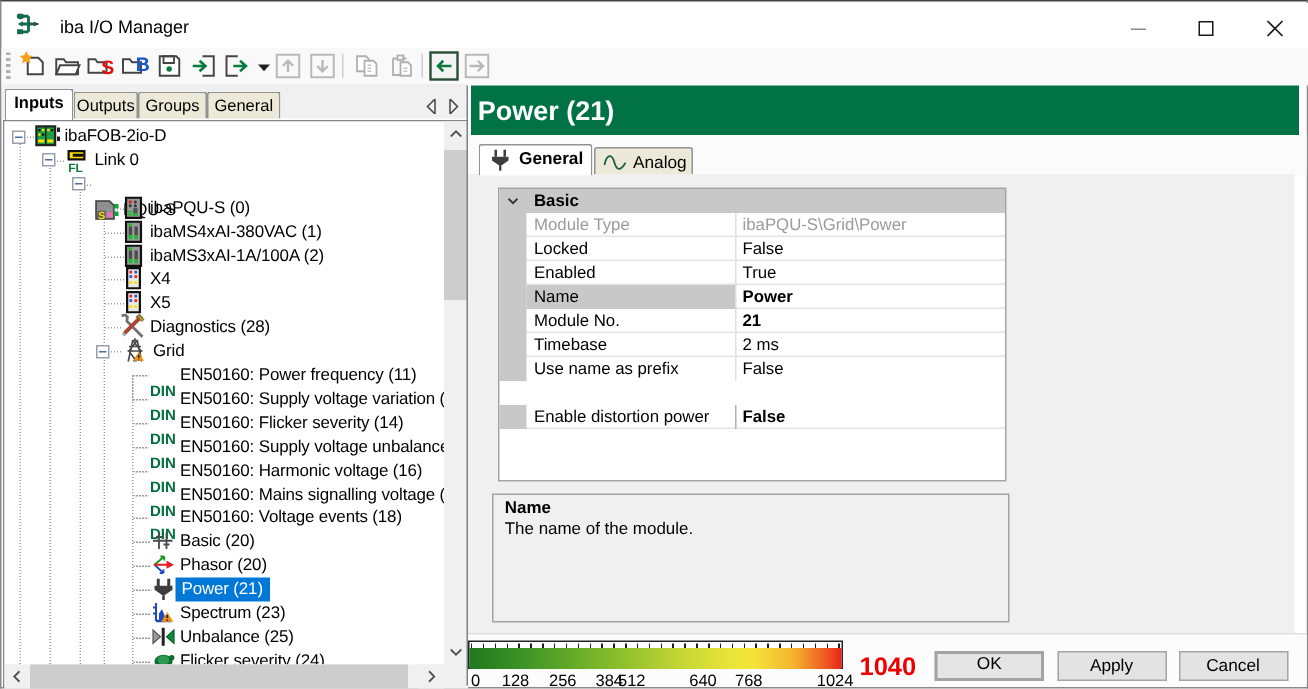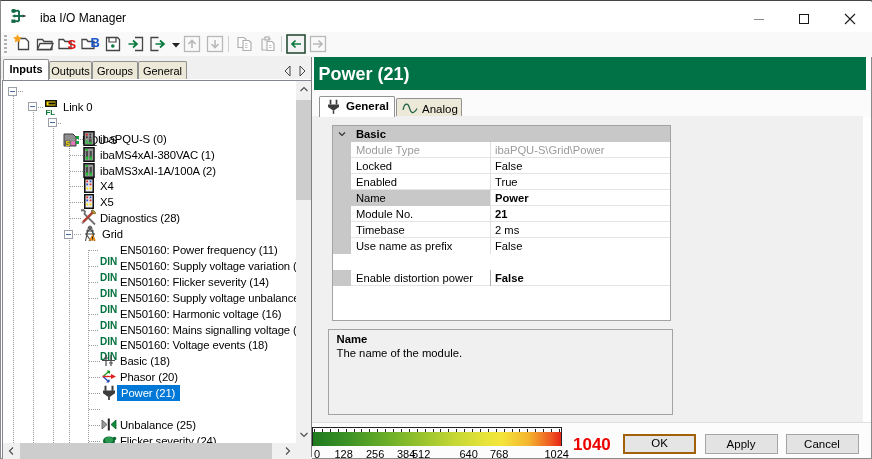--- a/index.html
+++ b/index.html
@@ -74,21 +74,21 @@
   #botbar { position:absolute; left:0; top:365px; width:559px; height:36px; background:#fcfcfc; border-top:1px solid #dfdfdf; }
   #gradbox { position:absolute; left:0px; top:4px; width:250px; height:19px; border:1px solid #222; background:#fff; }
   #grad { position:absolute; left:0px; top:4px; width:248px; height:14px;
           background:linear-gradient(to right,#1f7a1f,#3f9426 15%,#6cae28 30%,#9cc52e 45%,#c8d835 58%,#e8e43a 70%,#f4e53a 76%,#f4b42e 87%,#ee5722 96%,#e82517); }
   #ticks { position:absolute; left:1px; top:1px; width:246px; height:3px;
            background:repeating-linear-gradient(to right,#222 0 1px,transparent 1px 7.9px); }
   .num { position:absolute; top:25px; font-size:11px; color:#000; }
   #warnnum { position:absolute; left:261px; top:12px; font-size:17px; font-weight:bold; color:#ee0000; }
   .btn { position:absolute; top:11px; width:73px; height:20px; background:#e3e3e3; border:1px solid #a5a5a5;
          font-size:11.5px; text-align:center; padding-top:2.5px; }
-  .btn.default { background:#e5e5e5; border:2px solid #a16207; padding-top:1px; }
+  .btn.default { background:#e5e5e5; border:2px solid #a3a3a3; padding-top:1px; }
 </style>
 </head>
 <body>
 <div id="win">
   <div id="titlebar">
     <svg class="abs" style="left:9px;top:7px" width="15" height="14" viewBox="0 0 15 14">
       <g stroke="#156b49" stroke-width="1.9" fill="none">
         <path d="M8 1.8 L8 12.2"></path>
         <path d="M8 1.8 L3.5 1.8"></path>
         <path d="M8 7 L3 7"></path>
@@ -197,20 +197,38 @@
   </div>
   <div id="treebox">
     <div id="treeview">
 
       <div class="vline" style="left:10px;top:11px;height:352px"></div>
       <div class="vline" style="left:30px;top:27px;height:336px"></div>
       <div class="vline" style="left:50px;top:43px;height:320px"></div>
       <div class="vline" style="left:66px;top:59px;height:304px"></div>
       <div class="vline" style="left:85px;top:169px;height:194px"></div>
 
+<div class="trow" style="top:2px">
+<svg class="icon" style="left:20px;top:0px" width="17" height="15" viewBox="0 0 17 15">
+ <rect x="0.5" y="0.5" width="14" height="14" fill="#222"></rect>
+ <rect x="2" y="2" width="5" height="11" fill="#1d9e40"></rect>
+ <rect x="8" y="2" width="5" height="11" fill="#1d9e40"></rect>
+ <rect x="2.5" y="3" width="1.5" height="1.5" fill="#111"></rect>
+            <rect x="5" y="3" width="1.5" height="1.5" fill="#ffe000"></rect>
+ <rect x="2.5" y="6" width="1.5" height="1.5" fill="#ffe000"></rect>
+            <rect x="5" y="6" width="1.5" height="1.5" fill="#111"></rect>
+ <rect x="8.5" y="3" width="1.5" height="1.5" fill="#ffe000"></rect>
+            <rect x="11" y="3" width="1.5" height="1.5" fill="#111"></rect>
+ <rect x="2.5" y="10" width="4" height="2" fill="#ffe000"></rect>
+            <rect x="8.5" y="10" width="4" height="2" fill="#ffe000"></rect>
+ <rect x="15" y="2" width="2" height="3" fill="#222"></rect>
+            <rect x="15" y="8" width="2" height="3" fill="#222"></rect>
+</svg>
+<div class="tlabel" style="left:40px">ibaFOB-2io-D</div>
+        </div>
 <div class="expbox" style="left:5px;top:5.5px"></div>
 <div class="hline" style="left:15px;top:10px;width:5px"></div>
 <div class="trow" style="top:17.9px">
 <svg class="icon" style="left:41px;top:0px" width="18" height="16" viewBox="0 0 18 16">
  <rect x="1" y="1" width="12" height="7" fill="#111"></rect>
  <rect x="2.5" y="2.5" width="9" height="4" fill="#ffe000"></rect>
  <rect x="4.5" y="3.5" width="7" height="2" fill="#111"></rect>
  <text x="1.5" y="15.5" font-family="Liberation Sans" font-size="8" font-weight="bold" fill="#0d7a35">FL</text>
 </svg>
 <div class="tlabel" style="left:60px">Link 0</div>
@@ -357,21 +375,21 @@
 <div class="tlabel" style="left:117px">EN50160: Voltage events (18)</div>
         </div>
 <div class="hline" style="left:86px;top:264.4px;width:10px"></div>
 <div class="trow" style="top:272.3px">
 <svg class="icon" style="left:98px;top:0px" width="15" height="15" viewBox="0 0 15 15">
  <g stroke="#4a4a4a" stroke-width="1.2" fill="none">
   <path d="M1 7.5 h13 M5 2 v11 M10 2 v11"></path>
   <path d="M3 5 h4 M8 10 h4"></path>
  </g>
 </svg>
-<div class="tlabel" style="left:117px">Basic (18)</div>
+<div class="tlabel" style="left:117px">Basic (20)</div>
         </div>
 <div class="hline" style="left:86px;top:280.3px;width:11px"></div>
 <div class="trow" style="top:288.2px">
 <svg class="icon" style="left:98px;top:0px" width="16" height="15" viewBox="0 0 16 15">
  <path d="M2 7.5 L8.5 2 M8.5 2 l-2.6 0 M8.5 2 l0 2.6" fill="none" stroke="#18941c" stroke-width="1.2"></path>
  <path d="M2 7.5 L8 13 M8 13 l-2.5 0 M8 13 l0-2.5" fill="none" stroke="#2048c0" stroke-width="1.2"></path>
  <path d="M1.5 7.5 h9" stroke="#e02020" stroke-width="1.4"></path>
  <path d="M10 4.9 L15 7.5 L10 10.1 z" fill="#e02020"></path>
 </svg>
 <div class="tlabel" style="left:117px">Phasor (20)</div>
@@ -380,20 +398,30 @@
 <div class="trow" style="top:304.1px">
 <svg class="icon" style="left:99px;top:0px" width="14" height="15" viewBox="0 0 14 15">
  <path d="M3.5 0.8 V5.8 M10.5 0.8 V5.8" stroke="#3d3d3d" stroke-width="2"></path>
  <path d="M1 5.5 H13 V8.2 L7 12.4 L1 8.2 Z" fill="#3d3d3d"></path>
  <path d="M7 12 V15" stroke="#3d3d3d" stroke-width="1.7"></path>
 </svg>
 <div class="abs" style="left:114px;top:-0.5px;width:63px;height:16px;background:#0078d7"></div>
 <div class="tlabel" style="left:118px;color:#fff;z-index:2">Power (21)</div>
         </div>
 <div class="hline" style="left:86px;top:312.1px;width:12px"></div>
+<div class="trow" style="top:320px">
+<svg class="icon" style="left:98px;top:0px" width="16" height="15" viewBox="0 0 16 15">
+ <path d="M3 1 v12 M1 4 h2 M1 8 h2" stroke="#2048c0" stroke-width="1.4" fill="none"></path>
+ <path d="M3 13 h10" stroke="#2048c0" stroke-width="1.6" fill="none"></path>
+ <path d="M5 13 v-5 l2 -3 2 5 v3" fill="#2048c0"></path>
+ <path d="M10.5 7 l4 6.5 h-8 z" fill="#f09018"></path>
+ <path d="M10.5 9 v2 M10.5 12 v0.8" stroke="#222" stroke-width="1.2"></path>
+</svg>
+<div class="tlabel" style="left:117px">Spectrum (23)</div>
+        </div>
 <div class="hline" style="left:86px;top:328px;width:11px"></div>
 <div class="trow" style="top:335.9px">
 <svg class="icon" style="left:98px;top:0px" width="16" height="15" viewBox="0 0 16 15">
  <path d="M1 3 l5 4.5 -5 4.5 z" fill="#9a9a9a" stroke="#555" stroke-width="0.8"></path>
  <rect x="6.8" y="1.5" width="2" height="12" fill="#222"></rect>
  <path d="M15 3 l-5 4.5 5 4.5 z" fill="#0d8a3c" stroke="#06602a" stroke-width="0.8"></path>
 </svg>
 <div class="tlabel" style="left:117px">Unbalance (25)</div>
         </div>
 <div class="hline" style="left:86px;top:343.9px;width:11px"></div>

